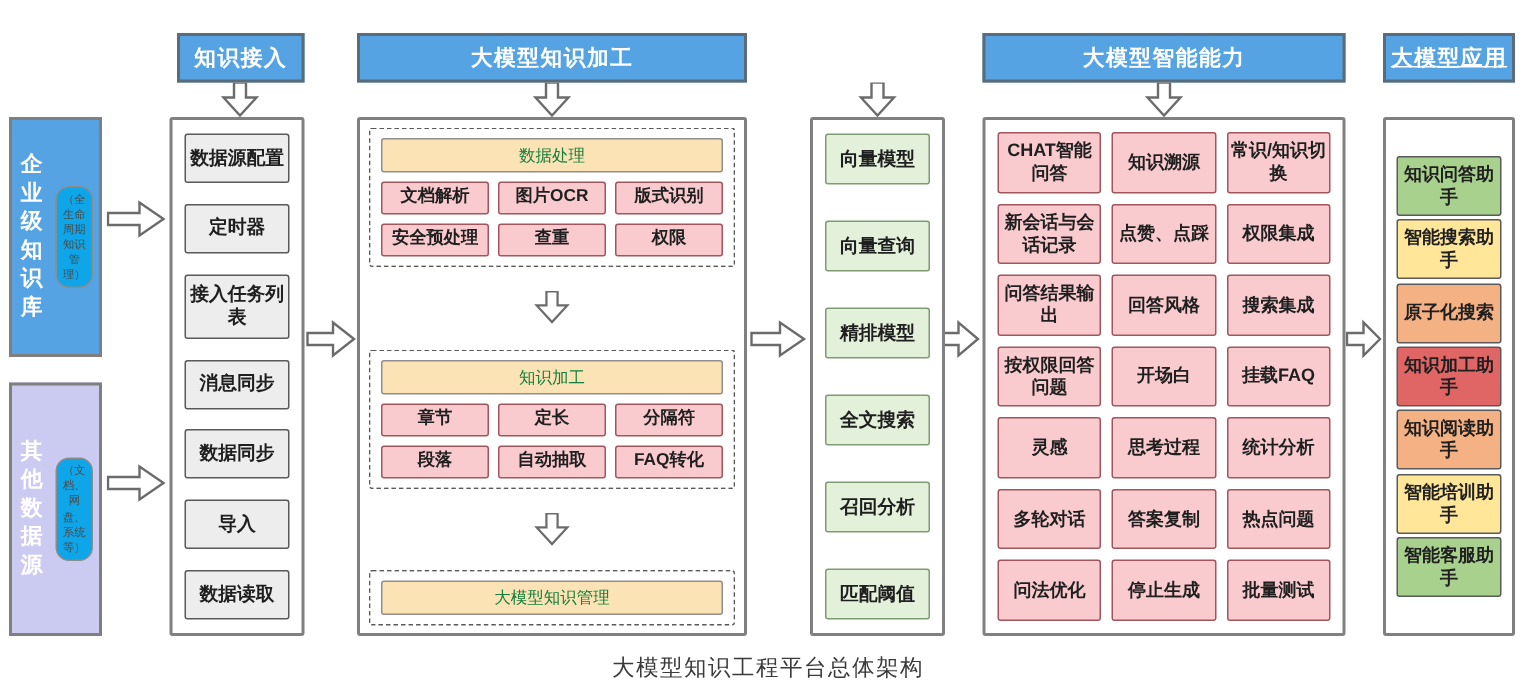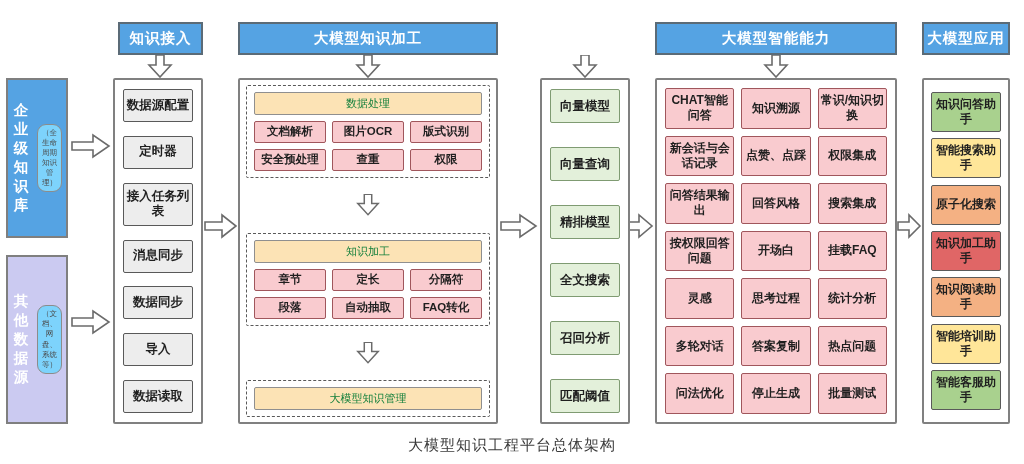--- a/index.html
+++ b/index.html
@@ -24,21 +24,21 @@
     display:flex; flex-direction:row; align-items:center; justify-content:center;
     gap:6px; padding:4px;
   }
   .src-blue { background:#55a3e3; }
   .src-purple { background:#cbcaf1; }
   .src-label {
     color:#fff; font-weight:bold; font-size:14.5px; text-align:center;
     line-height:1.3; letter-spacing:1px;
   }
   .src-pill {
-    background:#7dd3fc; border:1px solid #8c8c8c; border-radius:9px;
+    background:#0ea5e9; border:1px solid #8c8c8c; border-radius:9px;
     font-size:7.5px; color:#4a4a4a; text-align:center;
     padding:3px 4px; line-height:1.35; width:52px;
   }
   
   .col {
     position:absolute; top:78px; height:346px; background:#fff;
     border:2px solid #808080; border-radius:2px;
   }
   .vstack { display:flex; flex-direction:column; justify-content:space-between; padding:9px 8px; height:100%; }
   .gray-box {
@@ -110,21 +110,21 @@
     <div class="src-pill">（全生命周期知识管理）</div>
   </div>
   <div class="src src-purple" style="top:255px;height:169px;">
     <div class="src-label">其他数据源</div>
     <div class="src-pill">（文档、网盘、系统等）</div>
   </div>
 
   <div class="hdr" style="left:118px;width:85px;">知识接入</div>
   <div class="hdr" style="left:238px;width:260px;">大模型知识加工</div>
   <div class="hdr" style="left:655px;width:242px;">大模型智能能力</div>
-  <div class="hdr" style="left:922px;width:88px;">大模型应用</div>
+  <div class="hdr" style="left:922px;width:88px;text-decoration:underline;">大模型应用</div>
 
   <svg class="arrow" style="left:146px;top:55px;" width="28" height="23" viewBox="0 0 28 23">
     <polygon points="10,0 18,0 18,10 25,10 14,22 3,10 10,10" fill="#fff" stroke="#6b6b6b" stroke-width="1.6"></polygon>
   </svg>
   <svg class="arrow" style="left:354px;top:55px;" width="28" height="23" viewBox="0 0 28 23">
     <polygon points="10,0 18,0 18,10 25,10 14,22 3,10 10,10" fill="#fff" stroke="#6b6b6b" stroke-width="1.6"></polygon>
   </svg>
   <svg class="arrow" style="left:571px;top:55px;" width="28" height="23" viewBox="0 0 28 23">
     <polygon points="10,0 18,0 18,10 25,10 14,22 3,10 10,10" fill="#fff" stroke="#6b6b6b" stroke-width="1.6"></polygon>
   </svg>
@@ -234,21 +234,21 @@
       <div class="cap-box">多轮对话</div>
       <div class="cap-box">答案复制</div>
       <div class="cap-box">热点问题</div>
       <div class="cap-box">问法优化</div>
       <div class="cap-box">停止生成</div>
       <div class="cap-box">批量测试</div>
     </div>
   </div>
 
   <div class="col" style="left:922px;width:88px;">
-    <div class="vstack" style="padding:12px 7px;">
+    <div class="vstack" style="padding:24px 7px;">
       <div class="app-box app-green">知识问答助手</div>
       <div class="app-box app-yellow">智能搜索助手</div>
       <div class="app-box app-orange">原子化搜索</div>
       <div class="app-box app-red">知识加工助手</div>
       <div class="app-box app-orange">知识阅读助手</div>
       <div class="app-box app-yellow">智能培训助手</div>
       <div class="app-box app-green">智能客服助手</div>
     </div>
   </div>
 

